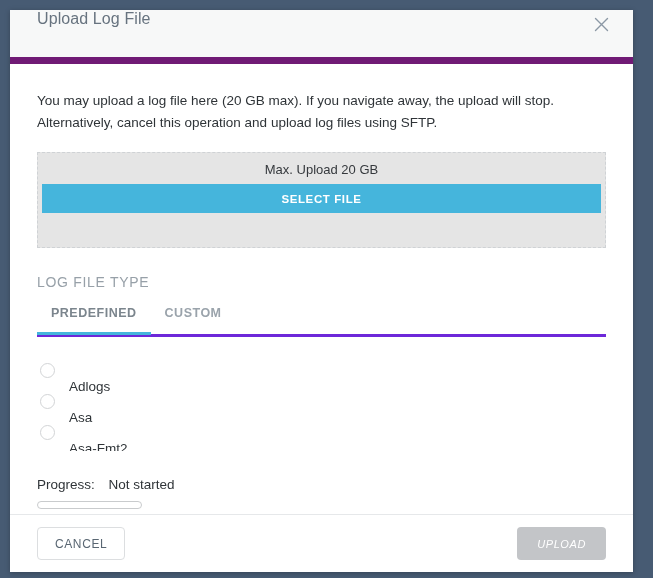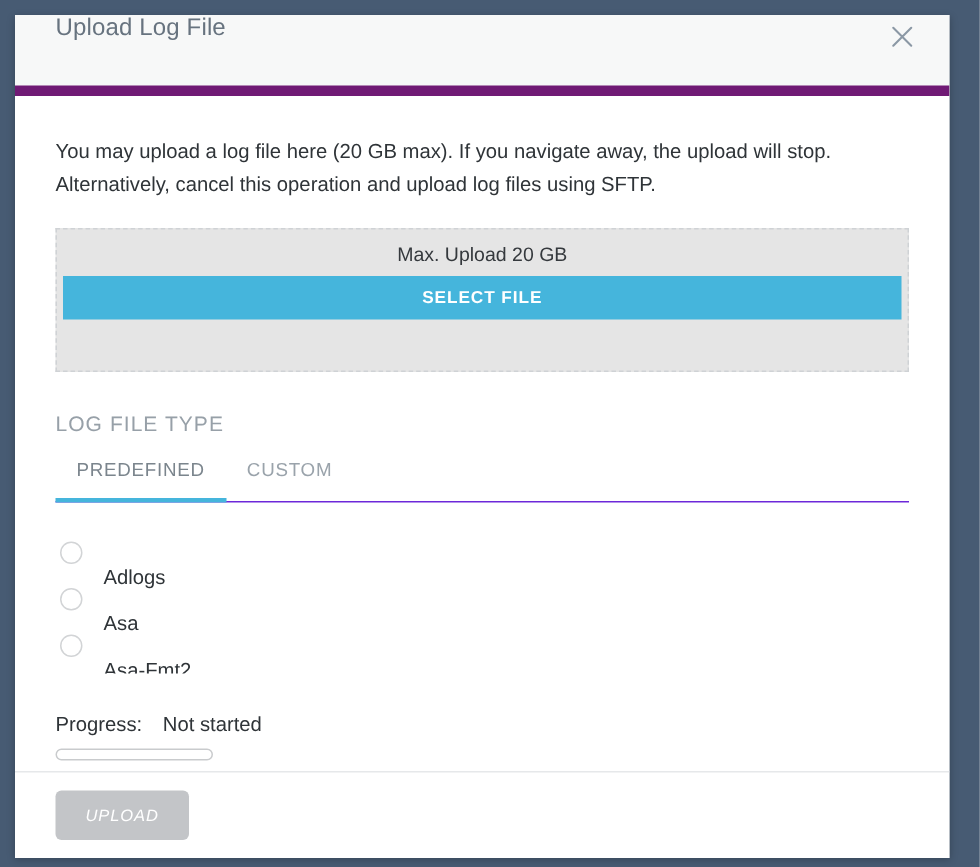--- a/index.html
+++ b/index.html
@@ -119,22 +119,23 @@
   #log-file-type-label {
     margin-top: 26px;
     font-size: 14px;
     color: #97a0a8;
     letter-spacing: 0.7px;
   }
 
   #tabs {
     margin-top: 16px;
     display: flex;
-    border-bottom: 1px solid #6d28d9;
+    border-bottom: 3px solid #6d28d9;
     height: 28px;
+    font-weight: bold;
   }
   .tab {
     font-size: 12.5px;
     letter-spacing: 0.5px;
     color: #9aa3ab;
     padding: 0 14px 8px 14px;
     cursor: pointer;
     position: relative;
     user-select: none;
   }
@@ -301,16 +302,17 @@
         <span id="progress-status">Not started</span>
       </div>
       <div id="progress-track">
         <div id="progress-fill" style="width: 0%;"></div>
       </div>
     </div>
 
   </div>
 
   <div id="modal-footer">
+    <button id="cancel-button">CANCEL</button>
     <button id="upload-button" disabled="" style="background: rgb(195, 197, 200);">UPLOAD</button>
   </div>
 
 </div>
 
 </body></html>

